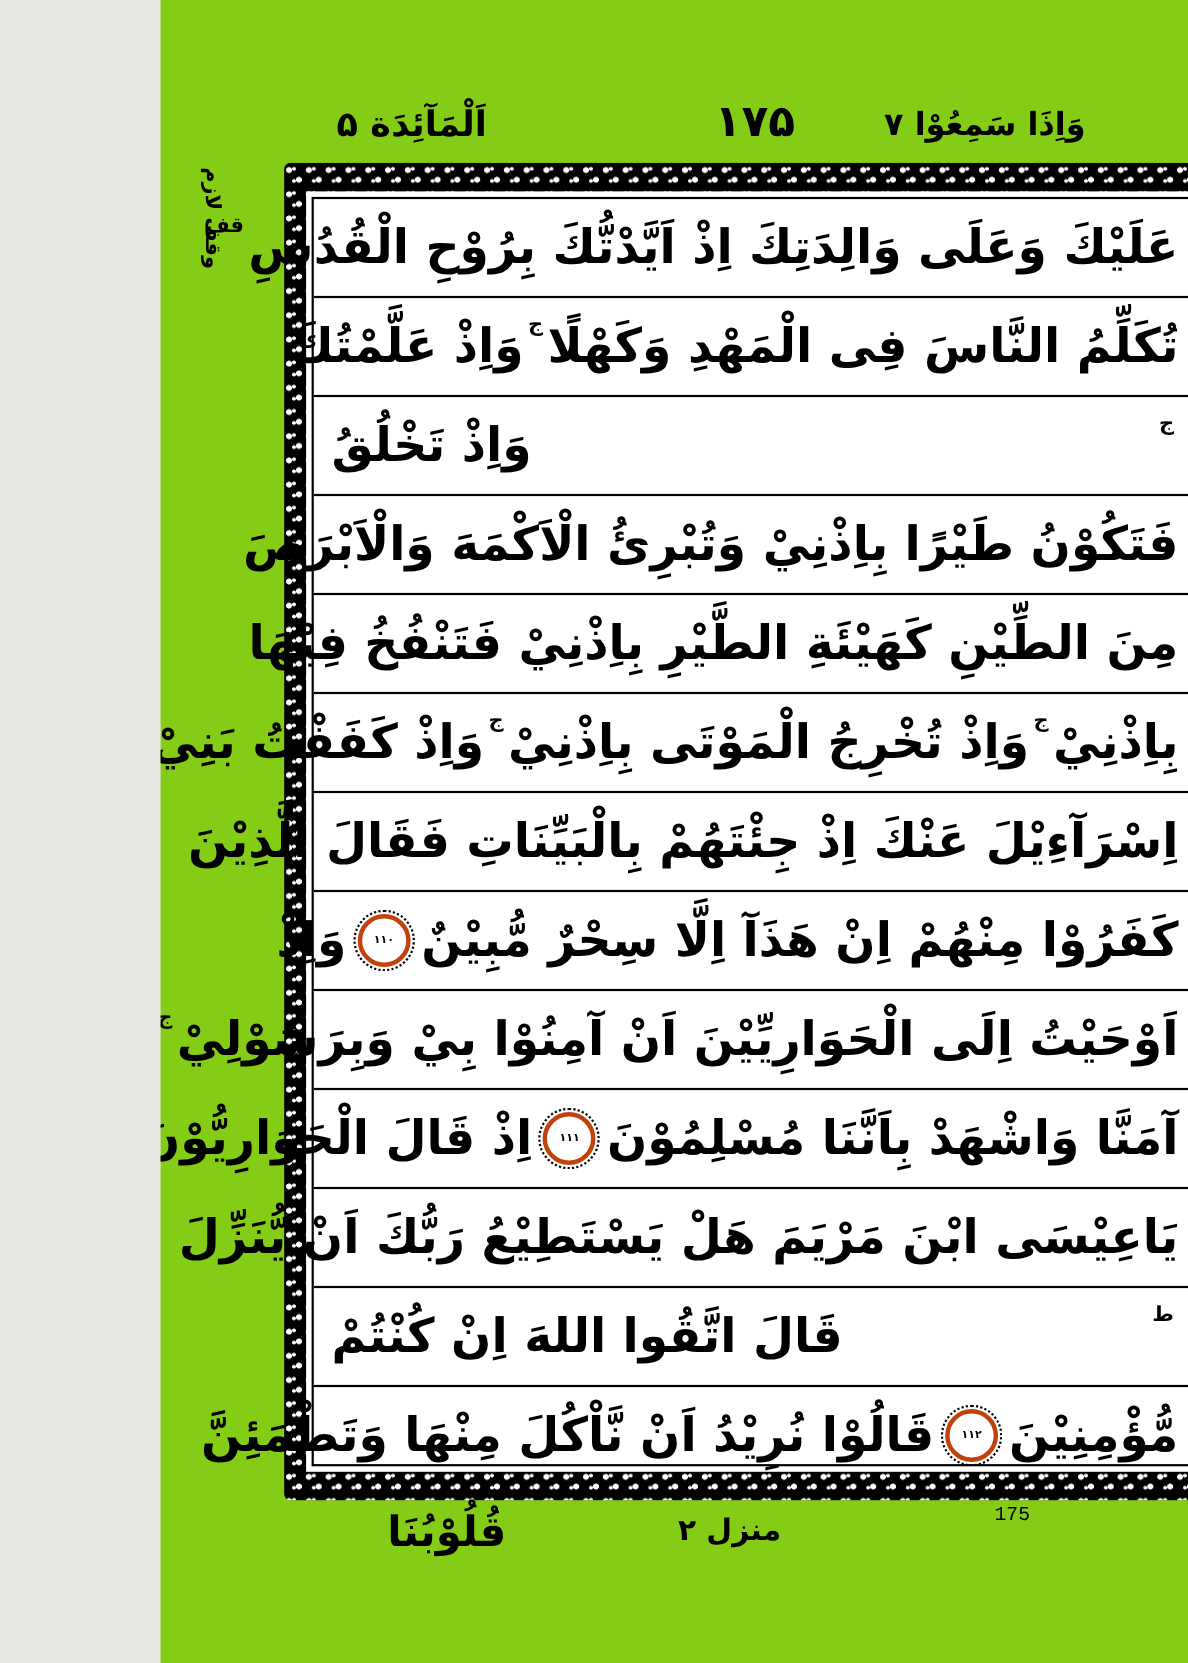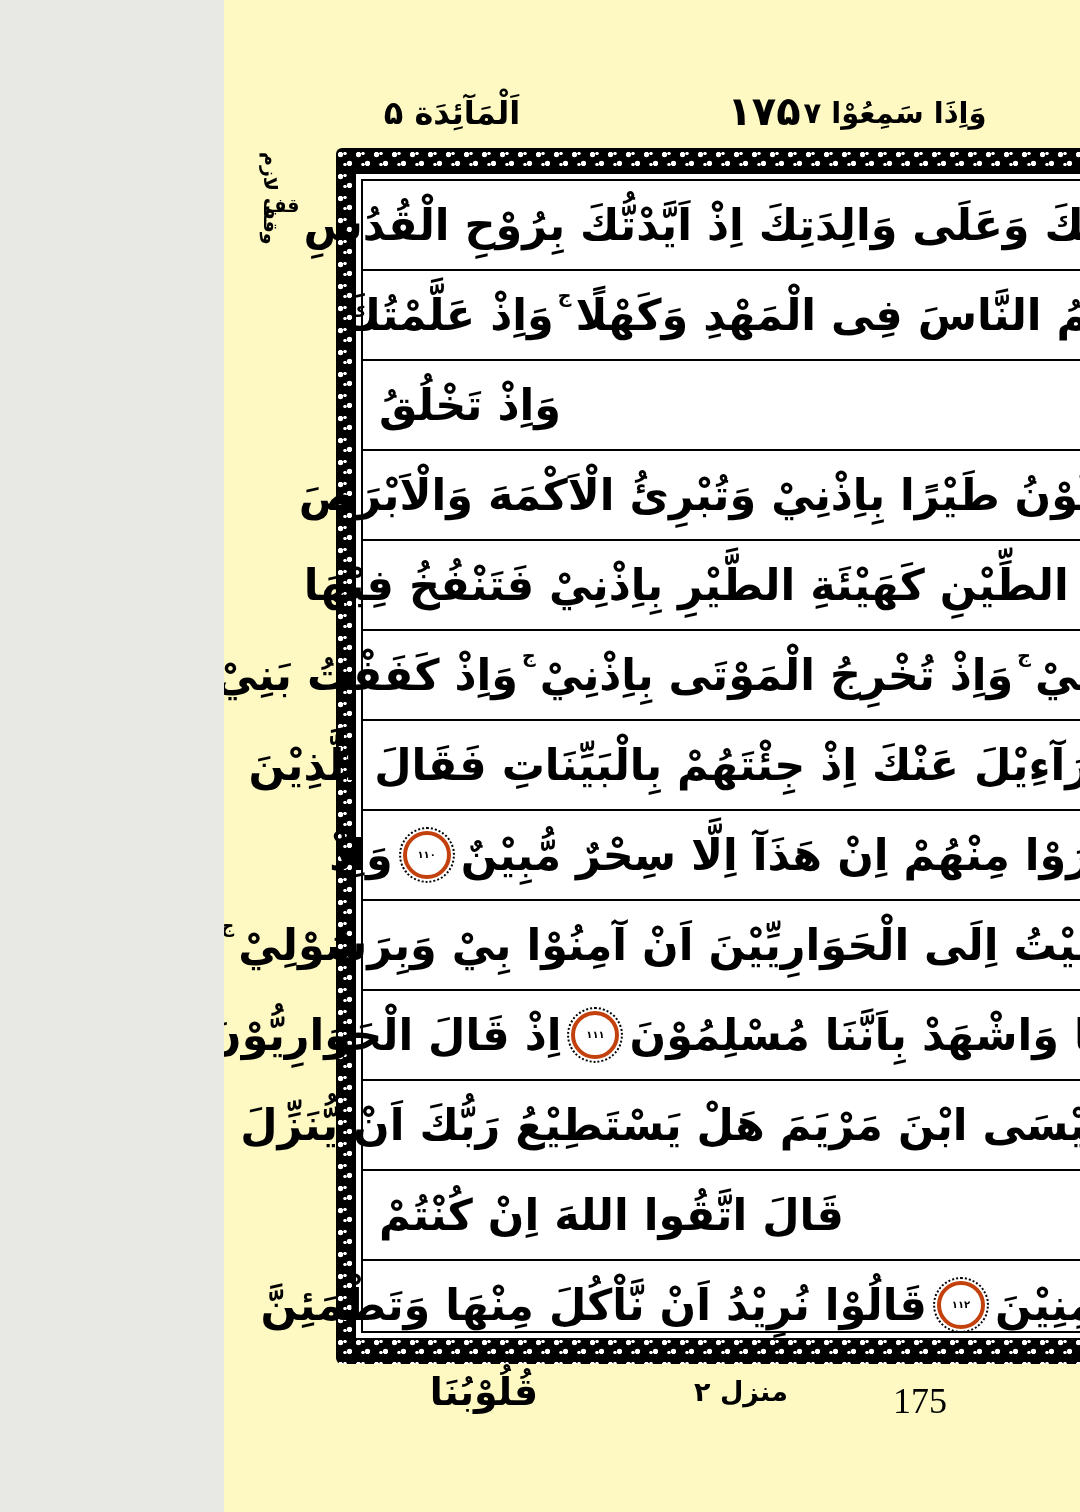--- a/index.html
+++ b/index.html
@@ -1,19 +1,19 @@
 <!DOCTYPE html>
 <html lang="ar" dir="rtl"><head>
 <meta charset="utf-8">
 <style>
   html,body{margin:0;padding:0;background:#e8e8e4;}
   .page{
     position:relative;
-    width:856px;height:1512px;
-    background:#fef9c3;
+    width:934px;height:1512px;
+    background:#84cc16;
     font-family:"DejaVu Sans",sans-serif;
     color:#000;
     overflow:hidden;
   }
   
   .hdr{position:absolute;top:88px;left:0;width:100%;height:60px;}
   .hdr .surah{
     position:absolute;left:118px;top:6px;width:220px;
     font-size:32px;font-weight:bold;text-align:center;direction:rtl;
   }
@@ -81,23 +81,23 @@
   .ftr{position:absolute;top:1368px;left:0;width:100%;height:70px;}
   .ftr .catchword{
     position:absolute;left:160px;top:2px;width:200px;
     font-size:38px;font-weight:bold;text-align:center;direction:rtl;
   }
   .ftr .manzil{
     position:absolute;left:470px;top:8px;width:140px;
     font-size:27px;font-weight:bold;text-align:left;direction:rtl;
   }
   .ftr .pageno-latin{
-    position:absolute;right:120px;top:12px;width:80px;
-    font-family:Liberation Serif, serif;
-    font-size:36px;text-align:center;direction:ltr;
+    position:absolute;right:120px;top:0;width:80px;
+    font-family:Liberation Mono, monospace;
+    font-size:18px;text-align:center;direction:ltr;
   }
 </style>
 </head>
 <body>
 
 <div class="page">
 
   <div class="hdr">
     <div class="surah">اَلْمَآئِدَة ۵</div>
     <div class="pageno-ar">۱۷۵</div>

